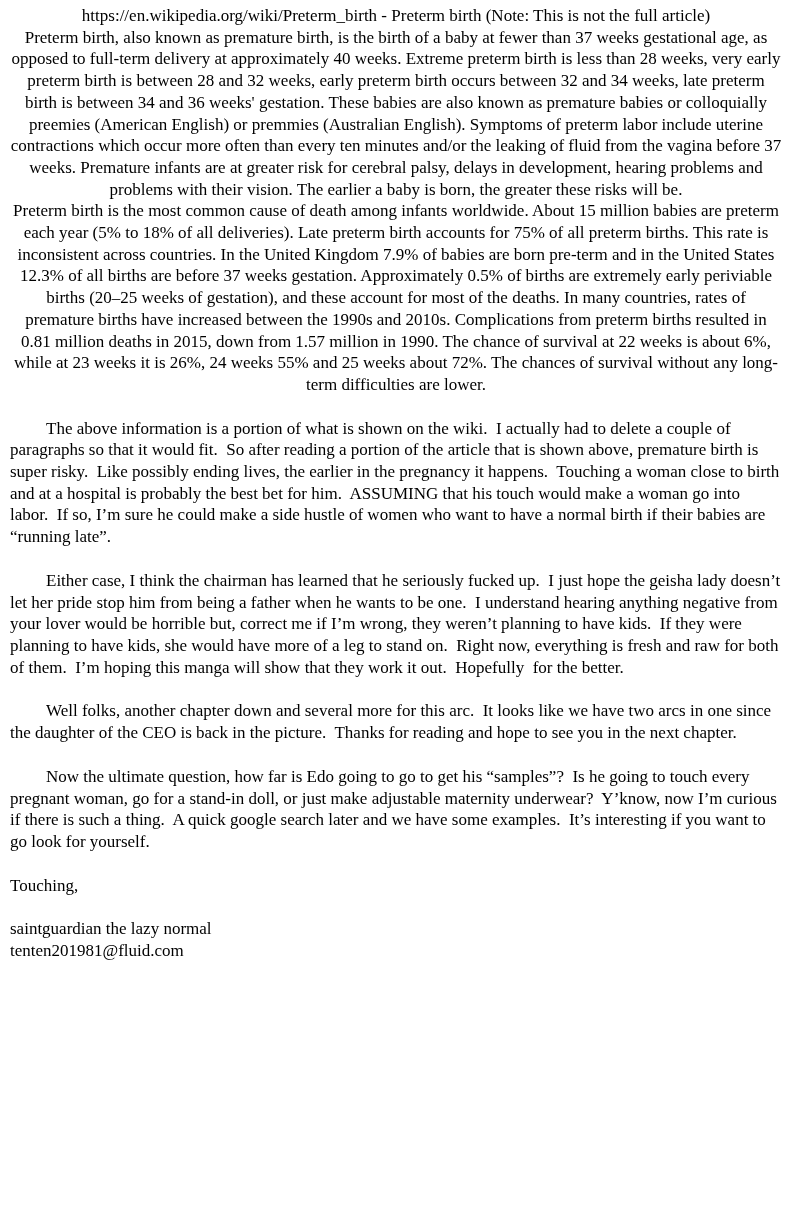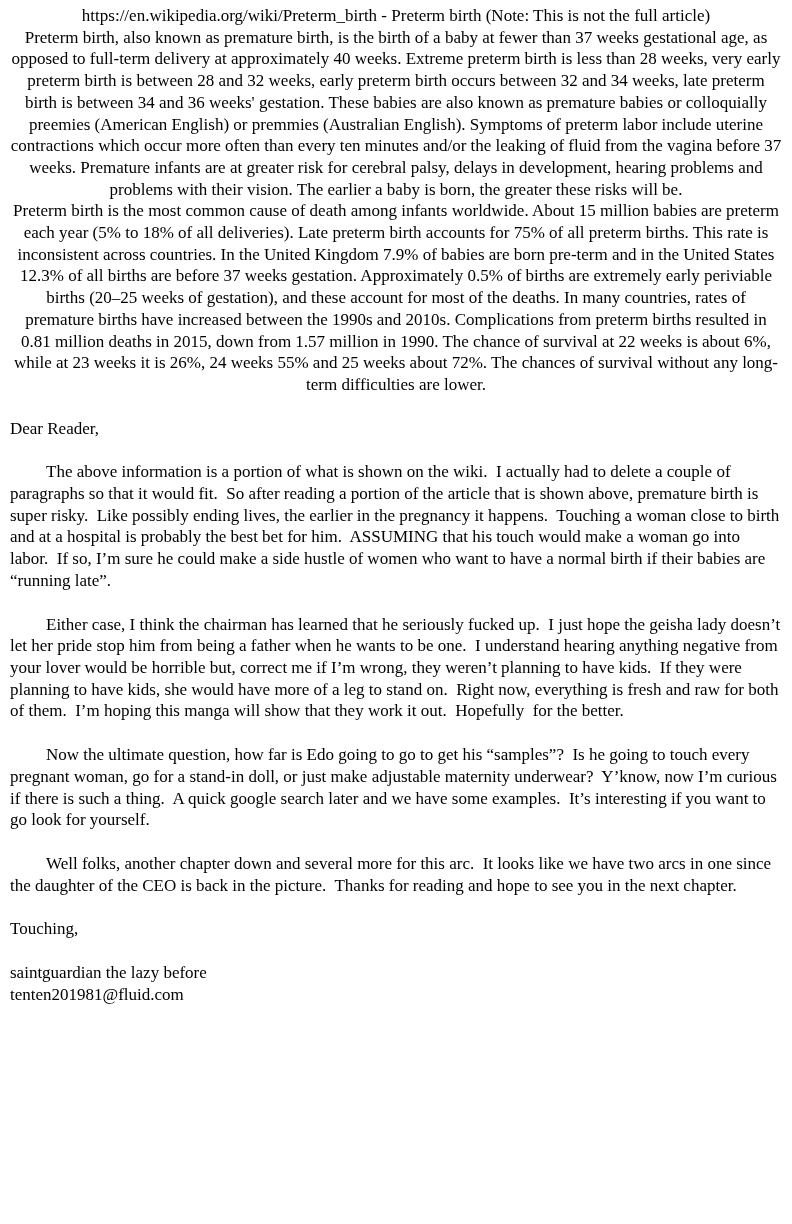--- a/index.html
+++ b/index.html
@@ -52,23 +52,22 @@
 
 <div class="page">
 
   <div class="wiki-block">
     <p>https://en.wikipedia.org/wiki/Preterm_birth - Preterm birth (Note: This is not the full article)</p>
     <p>Preterm birth, also known as premature birth, is the birth of a baby at fewer than 37 weeks gestational age, as opposed to full-term delivery at approximately 40 weeks. Extreme preterm birth is less than 28 weeks, very early preterm birth is between 28 and 32 weeks, early preterm birth occurs between 32 and 34 weeks, late preterm birth is between 34 and 36 weeks' gestation. These babies are also known as premature babies or colloquially preemies (American English) or premmies (Australian English). Symptoms of preterm labor include uterine contractions which occur more often than every ten minutes and/or the leaking of fluid from the vagina before 37 weeks. Premature infants are at greater risk for cerebral palsy, delays in development, hearing problems and problems with their vision. The earlier a baby is born, the greater these risks will be.</p>
     <p>Preterm birth is the most common cause of death among infants worldwide. About 15 million babies are preterm each year (5% to 18% of all deliveries). Late preterm birth accounts for 75% of all preterm births. This rate is inconsistent across countries. In the United Kingdom 7.9% of babies are born pre-term and in the United States 12.3% of all births are before 37 weeks gestation. Approximately 0.5% of births are extremely early periviable births (20–25 weeks of gestation), and these account for most of the deaths. In many countries, rates of premature births have increased between the 1990s and 2010s. Complications from preterm births resulted in 0.81 million deaths in 2015, down from 1.57 million in 1990. The chance of survival at 22 weeks is about 6%, while at 23 weeks it is 26%, 24 weeks 55% and 25 weeks about 72%. The chances of survival without any long-term difficulties are lower.</p>
   </div>
 
   <div class="letter">
-    <p class="salutation">Dear Reader,</p>
     <p class="body-para">The above information is a portion of what is shown on the wiki.  I actually had to delete a couple of paragraphs so that it would fit.  So after reading a portion of the article that is shown above, premature birth is super risky.  Like possibly ending lives, the earlier in the pregnancy it happens.  Touching a woman close to birth and at a hospital is probably the best bet for him.  ASSUMING that his touch would make a woman go into labor.  If so, I’m sure he could make a side hustle of women who want to have a normal birth if their babies are “running late”.</p>
     <p class="body-para">Either case, I think the chairman has learned that he seriously fucked up.  I just hope the geisha lady doesn’t let her pride stop him from being a father when he wants to be one.  I understand hearing anything negative from your lover would be horrible but, correct me if I’m wrong, they weren’t planning to have kids.  If they were planning to have kids, she would have more of a leg to stand on.  Right now, everything is fresh and raw for both of them.  I’m hoping this manga will show that they work it out.  Hopefully  for the better.</p>
+    <p class="body-para">Well folks, another chapter down and several more for this arc.  It looks like we have two arcs in one since the daughter of the CEO is back in the picture.  Thanks for reading and hope to see you in the next chapter.</p>
     <p class="body-para">Now the ultimate question, how far is Edo going to go to get his “samples”?  Is he going to touch every pregnant woman, go for a stand-in doll, or just make adjustable maternity underwear?  Y’know, now I’m curious if there is such a thing.  A quick google search later and we have some examples.  It’s interesting if you want to go look for yourself.</p>
-    <p class="body-para">Well folks, another chapter down and several more for this arc.  It looks like we have two arcs in one since the daughter of the CEO is back in the picture.  Thanks for reading and hope to see you in the next chapter.</p>
     <p class="closing">Touching,</p>
-    <p class="sig-name">saintguardian the lazy before</p>
+    <p class="sig-name">saintguardian the lazy normal</p>
     <p class="sig-email">tenten201981@fluid.com</p>
   </div>
 
 </div>
 
 </body></html>

